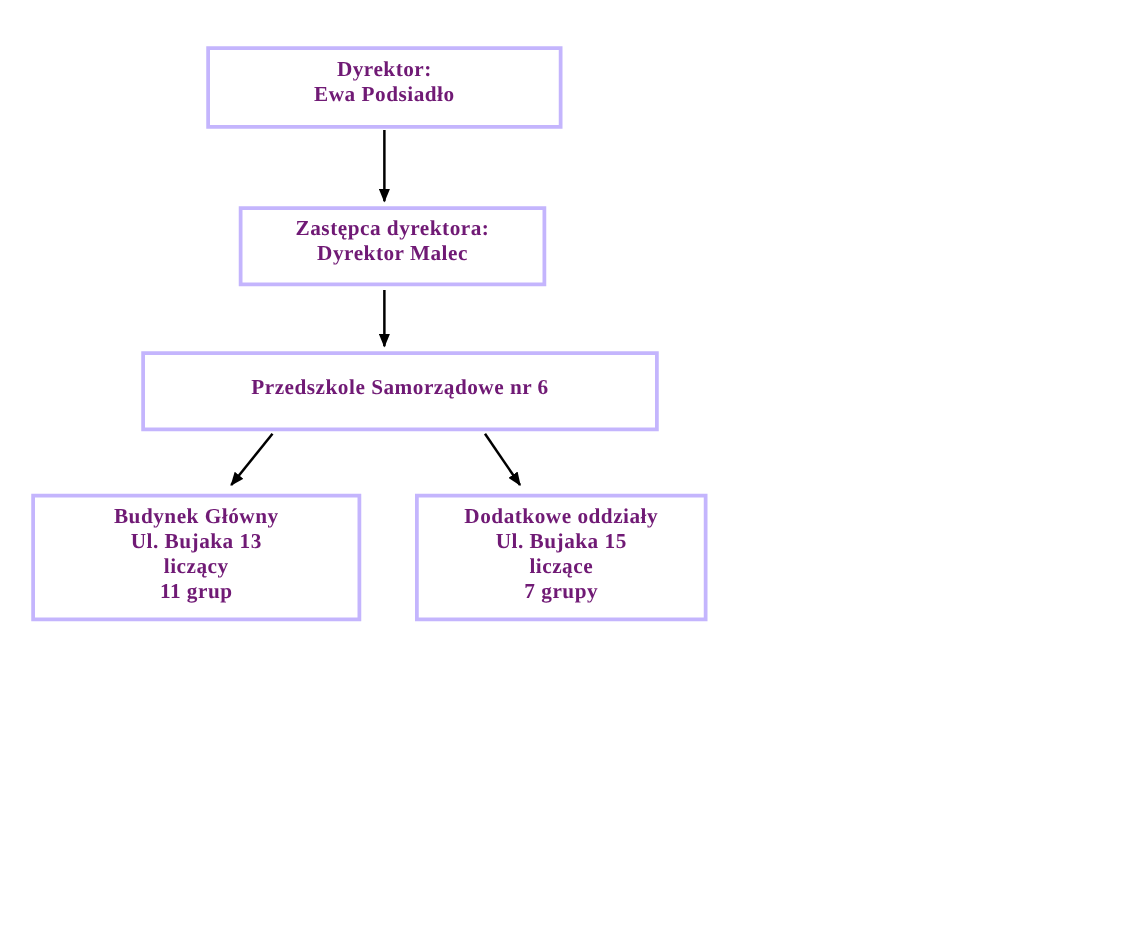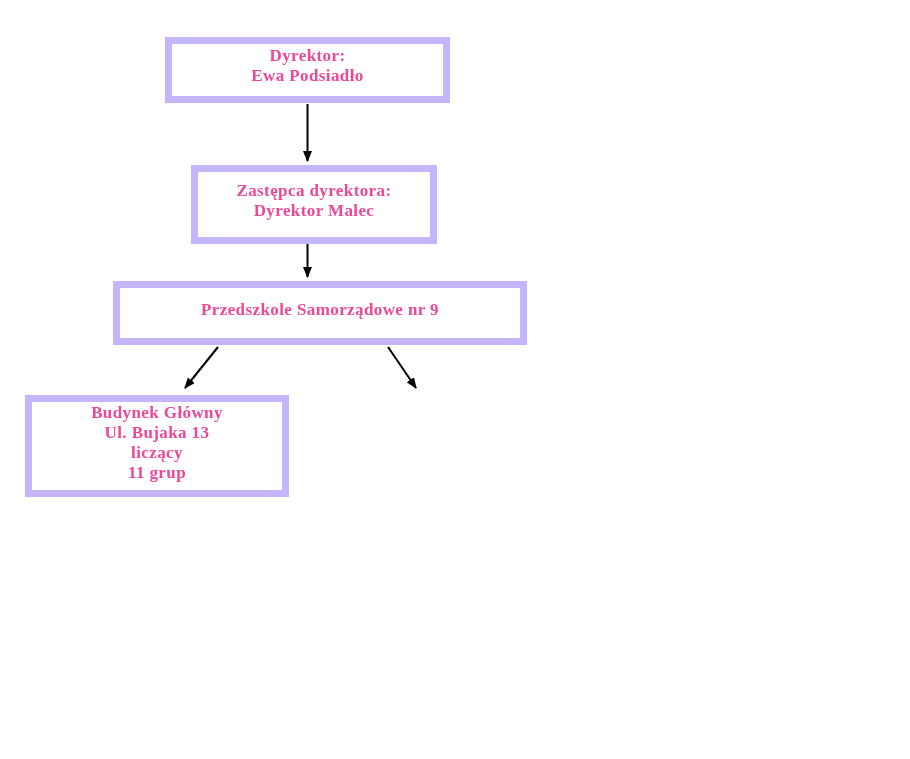--- a/index.html
+++ b/index.html
@@ -20,37 +20,37 @@
     left: 0;
     top: 0;
     width: 910px;
     height: 759px;
     pointer-events: none;
   }
   .org-box {
     position: absolute;
     box-sizing: border-box;
     background: #ffffff;
-    border: 7px solid #c4b5fd;
+    border: 3px solid #c4b5fd;
     display: flex;
     flex-direction: column;
     align-items: center;
     justify-content: center;
     text-align: center;
-    color: #ec4899;
+    color: #701a75;
     font-weight: bold;
     font-size: 17px;
     line-height: 20px;
     letter-spacing: 0.4px;
   }
   .org-box .line {
     white-space: nowrap;
   }
   #box-director          { left: 165px; top: 37px;  width: 285px; height: 66px;  padding-bottom: 8px; }
-  #box-deputy            { left: 191px; top: 165px; width: 246px; height: 79px;  padding-bottom: 8px; }
+  #box-deputy            { left: 191px; top: 165px; width: 246px; height: 64px;  padding-bottom: 8px; }
   #box-school            { left: 113px; top: 281px; width: 414px; height: 64px;  padding-bottom: 6px; }
   #box-main-building     { left: 25px;  top: 395px; width: 264px; height: 102px; padding-bottom: 6px; }
   #box-additional-units  { left: 332px; top: 395px; width: 234px; height: 102px; padding-bottom: 6px; }
 </style>
 </head>
 <body>
 
 <div class="canvas">
 
   <svg class="connectors" width="910" height="759" viewBox="0 0 910 759" xmlns="http://www.w3.org/2000/svg">
@@ -69,24 +69,30 @@
     <div class="line">Dyrektor:</div>
     <div class="line">Ewa Podsiadło</div>
   </div>
 
   <div class="org-box" id="box-deputy">
     <div class="line">Zastępca dyrektora:</div>
     <div class="line">Dyrektor Malec</div>
   </div>
 
   <div class="org-box" id="box-school">
-    <div class="line">Przedszkole Samorządowe nr 9</div>
+    <div class="line">Przedszkole Samorządowe nr 6</div>
   </div>
 
   <div class="org-box" id="box-main-building">
     <div class="line">Budynek Główny</div>
     <div class="line">Ul. Bujaka 13</div>
     <div class="line">liczący</div>
     <div class="line">11 grup</div>
   </div>
 
+  <div class="org-box" id="box-additional-units">
+    <div class="line">Dodatkowe oddziały</div>
+    <div class="line">Ul. Bujaka 15</div>
+    <div class="line">liczące</div>
+    <div class="line">7 grupy</div>
+  </div>
 
 </div>
 
 </body></html>

